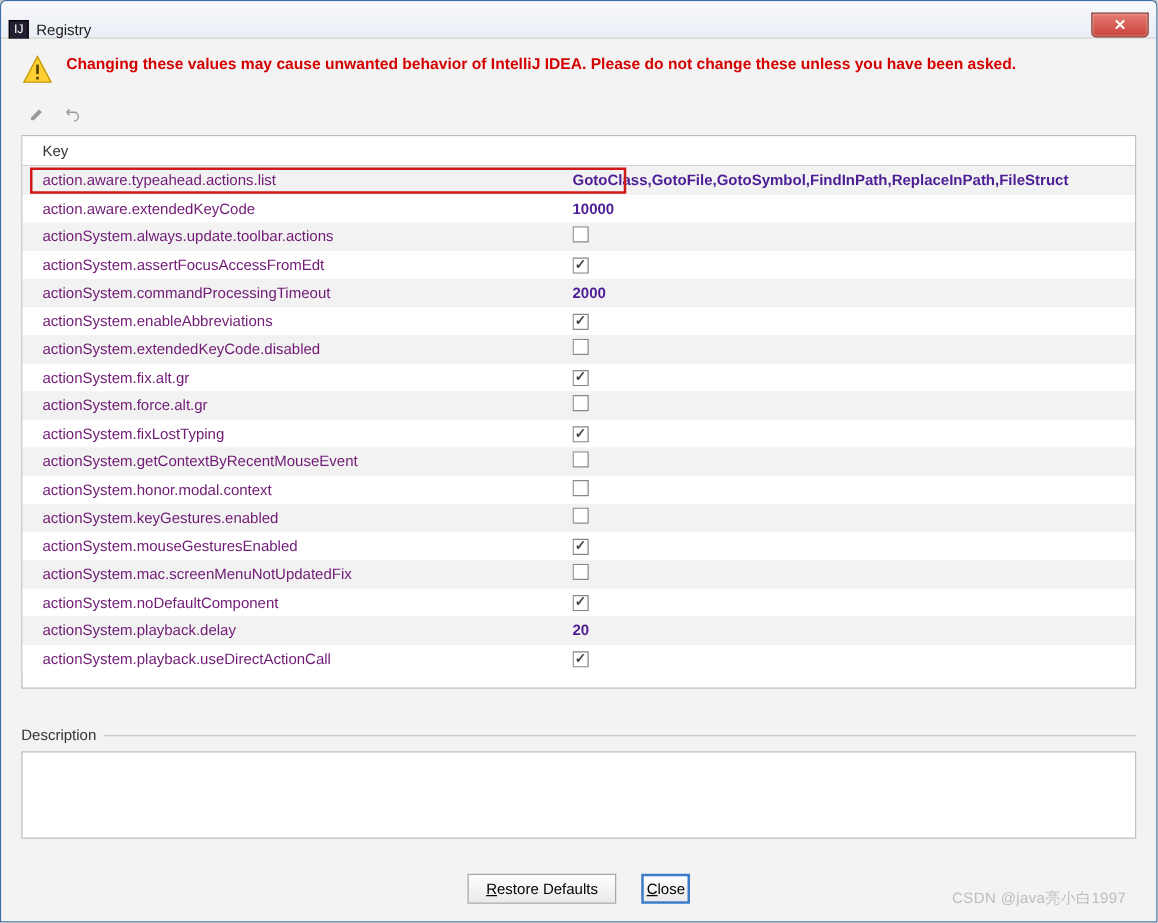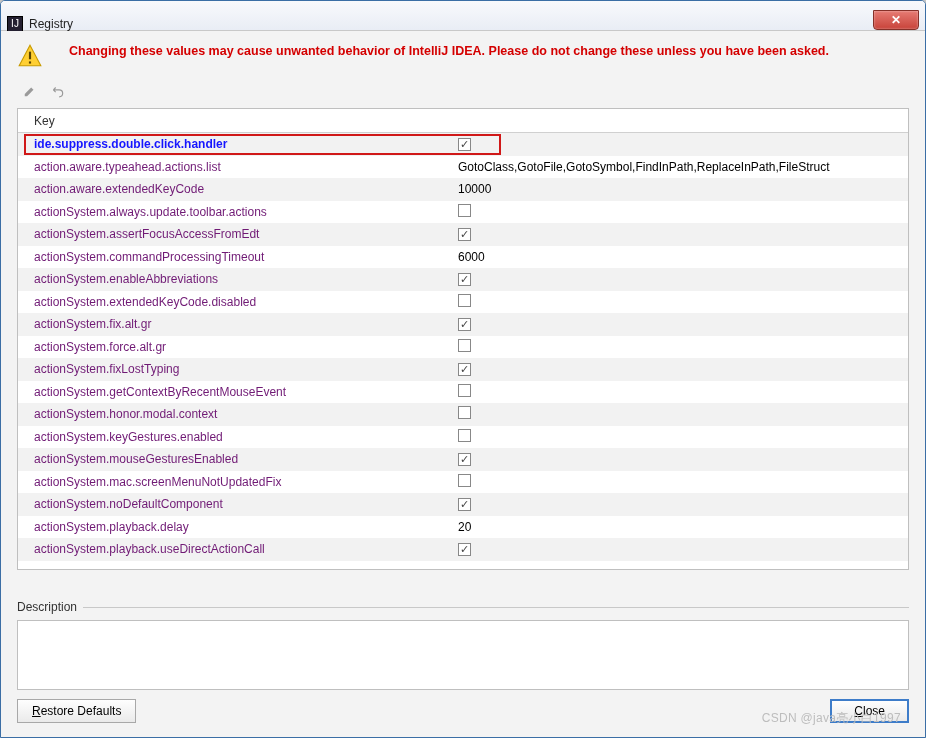--- a/index.html
+++ b/index.html
@@ -26,54 +26,54 @@
     color:#fff; font-weight:bold; font-size:12px;
     box-shadow: 0 0 2px rgba(255,255,255,0.6) inset;
   }
   
   .body {
     flex:1; display:flex; flex-direction:column; padding:12px 16px 14px 16px;
     background:#f3f3f3;
   }
   .warning-row { display:flex; align-items:flex-start; gap:10px; margin-bottom:8px; }
   .warn-icon svg { width:26px; height:26px; }
-  .warning-text { color:#d40000; font-weight:bold; font-size:12.5px; line-height:1.3;margin-left:16px; }
+  .warning-text { color:#d40000; font-weight:bold; font-size:12.5px; line-height:1.3; }
   
   .mini-toolbar { display:flex; gap:10px; padding:2px 4px 8px 4px; }
   .mini-toolbar .tbtn { width:18px; height:18px; color:#9a9a9a; display:flex; align-items:center; justify-content:center; cursor:default; }
   
   .table-wrap { flex:1; border:1px solid #bfbfbf; background:#fff; overflow:hidden; display:flex; flex-direction:column; }
   .thead { display:flex; border-bottom:1px solid #d0d0d0; background:#fff; height:24px; align-items:center; }
   .th { padding:4px 16px; color:#333; font-size:12px; }
   .th.key { width:440px; }
   .th.val { flex:1; }
   .tbody { flex:1; overflow-y:auto; overflow-x:hidden; position:relative; }
   .row { display:flex; height:22.5px; align-items:center; }
   .row:nth-child(odd){ background:#fff; }
   .row:nth-child(even){ background:#f2f2f2; }
   .cell-key { width:440px; padding-left:16px; color:#701a75; white-space:nowrap; overflow:hidden; text-overflow:ellipsis; }
-  .cell-val { flex:1; padding-left:0px; color:#000000; white-space:nowrap; overflow:hidden; text-overflow:ellipsis; }
+  .cell-val { flex:1; padding-left:0px; color:#4c1d95; white-space:nowrap; overflow:hidden; text-overflow:ellipsis;font-weight:bold; }
   .highlight-row .cell-key { color:#1515ff; font-weight:bold; }
   .cb { width:13px; height:13px; border:1px solid #888; background:#fff; display:inline-flex; align-items:center; justify-content:center; margin-left:0px; }
   .cb.checked::after { content:"✓"; font-size:11px; line-height:1; color:#444; }
   .red-box { position:absolute; border:2px solid #d01818; pointer-events:none; }
   
   .tbody::-webkit-scrollbar { width:17px; }
   .tbody::-webkit-scrollbar-track { background:#f0f0f0; }
   .tbody::-webkit-scrollbar-thumb { background:#cdcdcd; border:1px solid #aaa; }
   
   .desc-group { margin-top:30px; }
   .desc-label { font-size:12px; color:#333; position:relative; display:flex; align-items:center; gap:6px; }
   .desc-label .line { flex:1; height:1px; background:#c8c8c8; }
   .desc-box { height:70px; border:1px solid #bfbfbf; background:#fff; margin-top:6px; }
   
-  .btnrow { display:flex; justify-content:space-between; gap:20px; margin-top:9px; align-items:center; position:relative; }
+  .btnrow { display:flex; justify-content:center; gap:20px; margin-top:28px; align-items:center; position:relative; }
   .btn { height:24px; padding:0 14px; background:linear-gradient(#fefefe,#eaeaea); border:1px solid #a8a8a8; font-size:12px; display:flex; align-items:center; }
   .btn .ul { text-decoration:underline; }
-  .btn.primary { border:2px solid #3d7cc9; padding:0 22px; }
+  .btn.primary { border:2px solid #3d7cc9; padding:0 2px; }
   .watermark { position:absolute; right:8px; bottom:-4px; color:#bdbdbd; font-size:12px; pointer-events:none; letter-spacing:0.3px; }
 </style>
 </head>
 <body>
 
 <div class="window">
 
   <div class="titlebar">
     <div class="app-icon">IJ</div>
     <div class="title">Registry</div>
@@ -107,43 +107,39 @@
           </svg>
       </div>
     </div>
 
     <div class="table-wrap">
       <div class="thead">
         <div class="th key">Key</div>
       </div>
       <div class="tbody" id="tbody">
         <div class="red-box" style="left:6px; top:1px; width:477px; height:21px;"></div>
-      <div class="row highlight-row">
-            <div class="cell-key">ide.suppress.double.click.handler</div>
-            <div class="cell-val"><span class="cb checked"></span></div>
-          </div>
           <div class="row">
             <div class="cell-key">action.aware.typeahead.actions.list</div>
             <div class="cell-val">GotoClass,GotoFile,GotoSymbol,FindInPath,ReplaceInPath,FileStruct</div>
           </div>
           <div class="row">
             <div class="cell-key">action.aware.extendedKeyCode</div>
             <div class="cell-val">10000</div>
           </div>
           <div class="row">
             <div class="cell-key">actionSystem.always.update.toolbar.actions</div>
             <div class="cell-val"><span class="cb"></span></div>
           </div>
           <div class="row">
             <div class="cell-key">actionSystem.assertFocusAccessFromEdt</div>
             <div class="cell-val"><span class="cb checked"></span></div>
           </div>
           <div class="row">
             <div class="cell-key">actionSystem.commandProcessingTimeout</div>
-            <div class="cell-val">6000</div>
+            <div class="cell-val">2000</div>
           </div>
           <div class="row">
             <div class="cell-key">actionSystem.enableAbbreviations</div>
             <div class="cell-val"><span class="cb checked"></span></div>
           </div>
           <div class="row">
             <div class="cell-key">actionSystem.extendedKeyCode.disabled</div>
             <div class="cell-val"><span class="cb"></span></div>
           </div>
           <div class="row">

